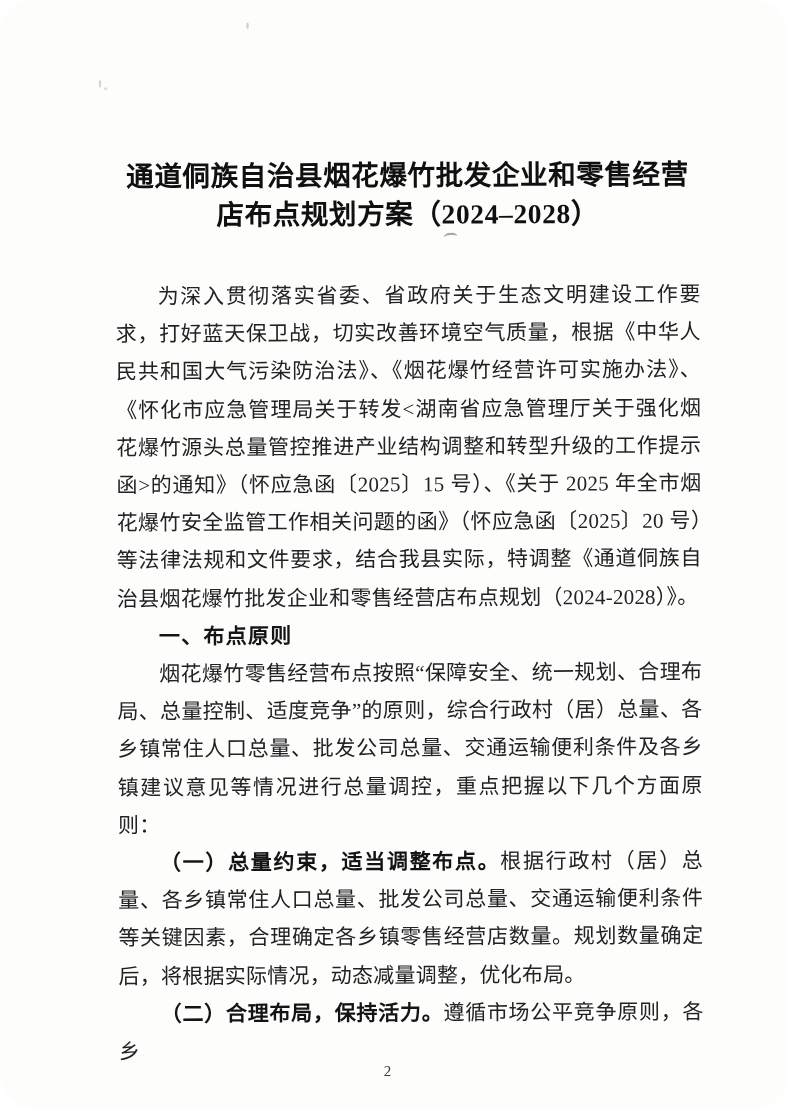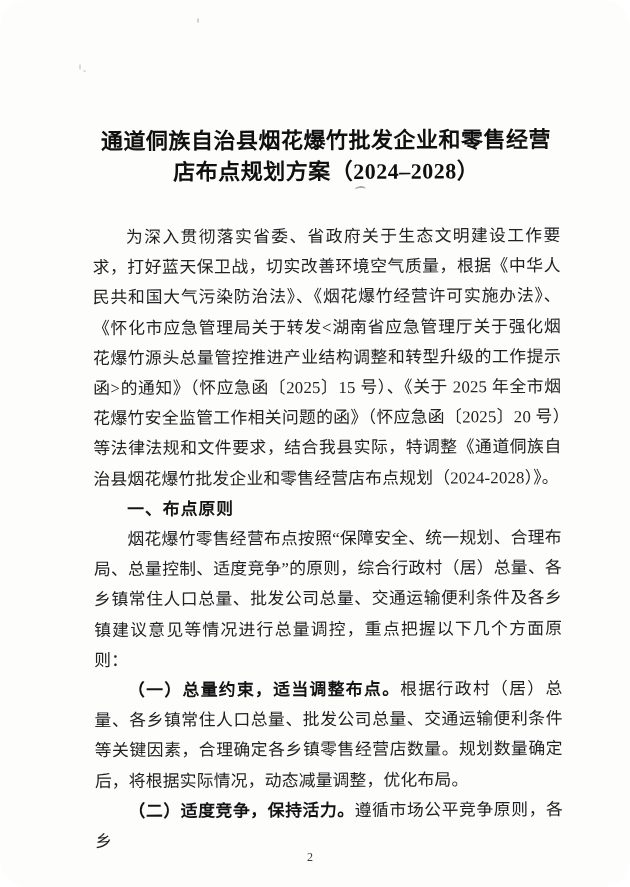--- a/index.html
+++ b/index.html
@@ -136,20 +136,20 @@
     <div class="body-text">
 
       <p>为深入贯彻落实省委、省政府关于生态文明建设工作要求，打好蓝天保卫战，切实改善环境空气质量，根据《中华人民共和国大气污染防治法》、《烟花爆竹经营许可实施办法》、《怀化市应急管理局关于转发&lt;湖南省应急管理厅关于强化烟花爆竹源头总量管控推进产业结构调整和转型升级的工作提示函&gt;的通知》（怀应急函〔2025〕15 号）、《关于 2025 年全市烟花爆竹安全监管工作相关问题的函》（怀应急函〔2025〕20 号）等法律法规和文件要求，结合我县实际，特调整《通道侗族自治县烟花爆竹批发企业和零售经营店布点规划（2024-2028）》。</p>
 
       <h2 class="section-heading">一、布点原则</h2>
 
       <p>烟花爆竹零售经营布点按照“保障安全、统一规划、合理布局、总量控制、适度竞争”的原则，综合行政村（居）总量、各乡镇常住人口总量、批发公司总量、交通运输便利条件及各乡镇建议意见等情况进行总量调控，重点把握以下几个方面原则：</p>
 
       <p><span class="lead-bold">（一）总量约束，适当调整布点。</span><span>根据行政村（居）总量、各乡镇常住人口总量、批发公司总量、交通运输便利条件等关键因素，合理确定各乡镇零售经营店数量。规划数量确定后，将根据实际情况，动态减量调整，优化布局。</span></p>
 
-      <p><span class="lead-bold">（二）适度竞争，保持活力。</span><span>遵循市场公平竞争原则，各乡</span></p>
+      <p><span class="lead-bold">（二）合理布局，保持活力。</span><span>遵循市场公平竞争原则，各乡</span></p>
 
     </div>
   </div>
 
   <div class="page-number">2</div>
 
 </div>
 
 </body></html>

